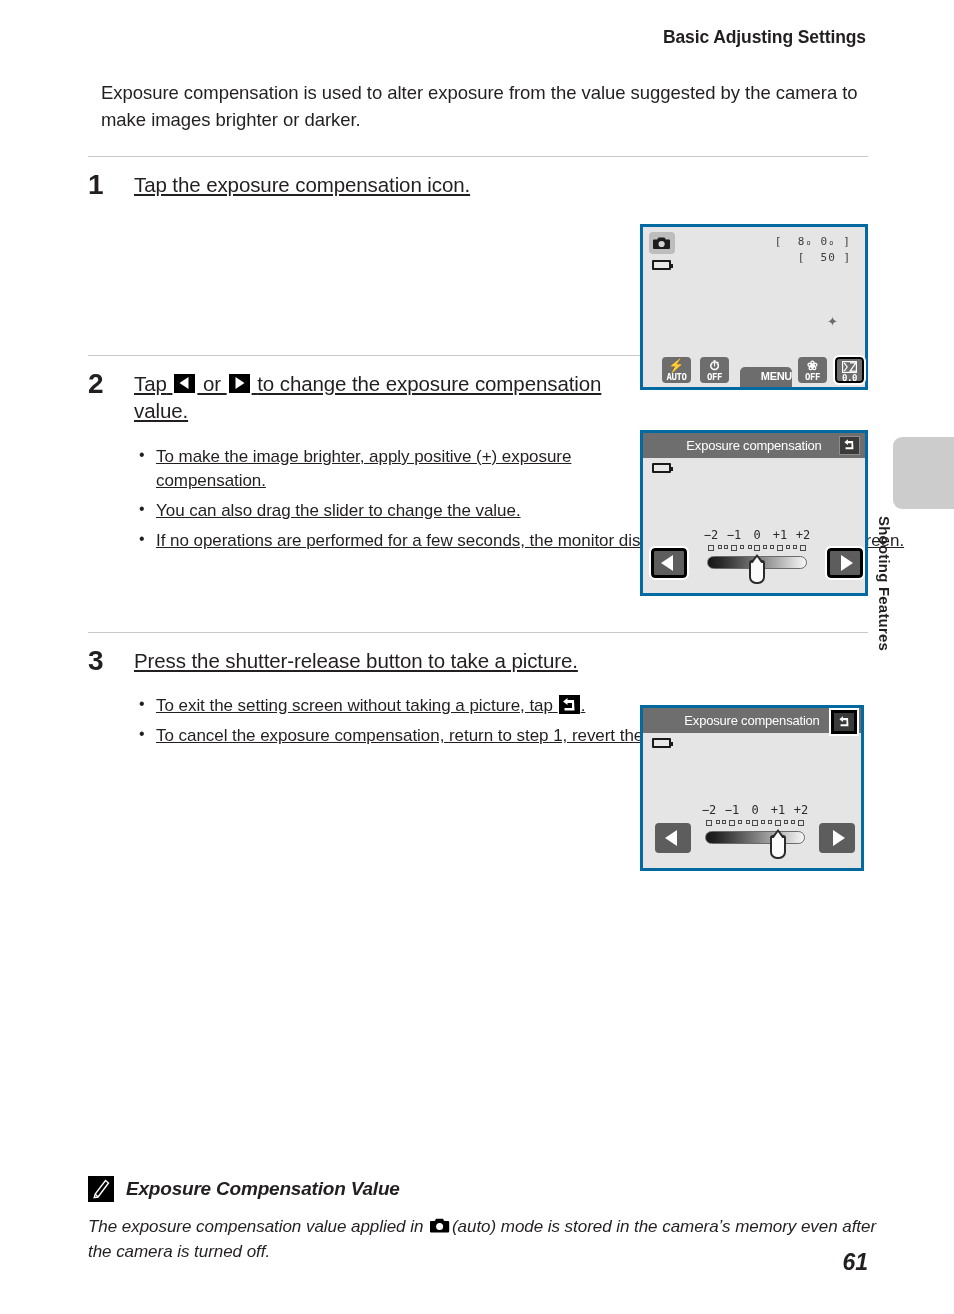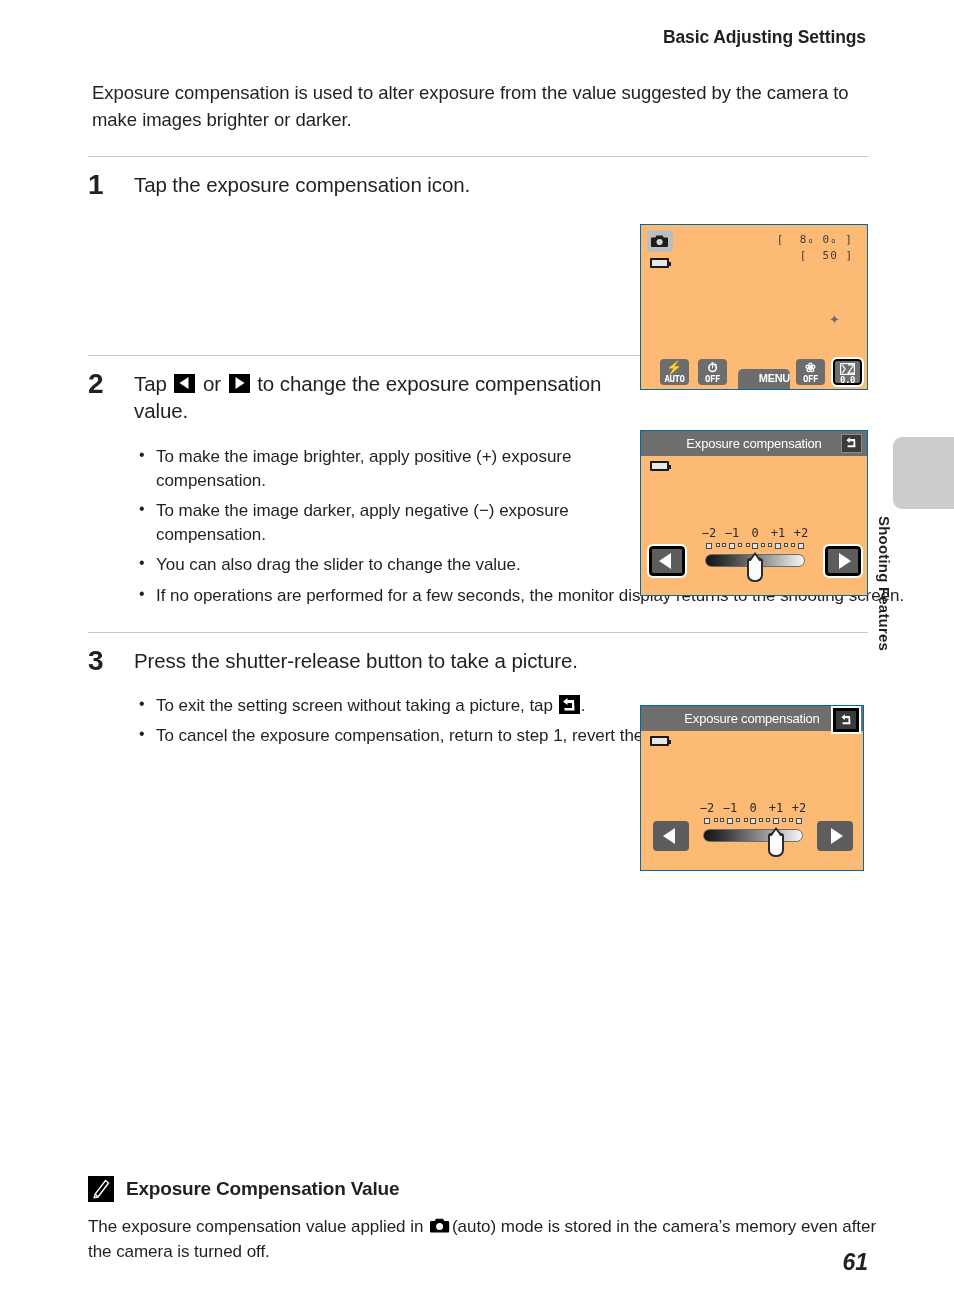--- a/index.html
+++ b/index.html
@@ -63,21 +63,21 @@
     font-size: 25.5px;
     font-weight: bold;
     margin: 0 0 14px 0;
     letter-spacing: -0.35px;
     line-height: 1.1;
   }
 
   p.intro {
     font-size: 18.5px;
     line-height: 1.45;
-    margin: 0 0 22px 4px;
+    margin: 0 0 22px 13px;
     color: #231f20;
     letter-spacing: -0.05px;
     width: 778px;
   }
 
   hr.rule {
     border: 0;
     border-top: 1px solid #c9c9c9;
     margin: 0;
     width: 780px;
@@ -94,20 +94,21 @@
     left: 0;
     top: 14px;
     font-size: 28px;
     font-weight: bold;
     line-height: 1;
     width: 34px;
   }
   .step-main {
     margin-left: 46px;
     width: 510px;
+    text-decoration: underline;
   }
   .step-head {
     font-size: 20.5px;
     line-height: 1.35;
     letter-spacing: -0.1px;
     margin: 0 0 4px 0;
   }
   ul.bullets {
     list-style: none;
     margin: 20px 0 0 0;
@@ -168,22 +169,22 @@
     width: 20px; height: 17px;
     margin: 0 2px;
     background: transparent;
     vertical-align: -2px;
   }
   .gl-camera svg { display: block; }
 
   
   .screen {
     position: absolute;
-    background: #fdba74;
-    border: 1px solid #0369a1;
+    background: #e5e5e5;
+    border: 3px solid #0369a1;
     box-sizing: border-box;
   }
   #screen-1 { left: 640px; top: 224px;  width: 228px; height: 166px; }
   #screen-2 { left: 640px; top: 430px;  width: 228px; height: 166px; }
   #screen-3 { left: 640px; top: 705px;  width: 224px; height: 166px; }
 
   .scr-titlebar {
     position: absolute;
     left: 0; top: 0; right: 0;
     height: 25px;
@@ -387,20 +388,21 @@
   }
   .ev-nav.left::after  { border-right: 12px solid #fff; margin-left: -2px; }
   .ev-nav.right::after { border-left: 12px solid #fff; margin-left: 2px; }
 
   
   .note {
     position: absolute;
     left: 88px;
     top: 1176px;
     width: 790px;
+    font-style: italic;
   }
   .note-head {
     display: flex;
     align-items: center;
     margin-bottom: 13px;
   }
   .note-badge {
     width: 26px; height: 26px;
     background: #000;
     margin-right: 12px;
@@ -460,21 +462,20 @@
     <div class="step-main">
       <div class="step-head">
         <span>Tap</span>
         <span class="gl gl-arrow left"></span>
         <span>or</span>
         <span class="gl gl-arrow right"></span>
         <span>to change the exposure compensation value.</span>
       </div>
       <ul class="bullets">
         <li>To make the image brighter, apply positive (+) exposure compensation.</li>
-        <li>To make the image darker, apply negative (−) exposure compensation.</li>
         <li>You can also drag the slider to change the value.</li>
         <li class="wide">If no operations are performed for a few seconds, the monitor display returns to the shooting screen.</li>
       </ul>
     </div>
   </div>
 
   <hr class="rule">
 
   <div class="step" style="min-height:180px;">
     <div class="step-num">3</div>

